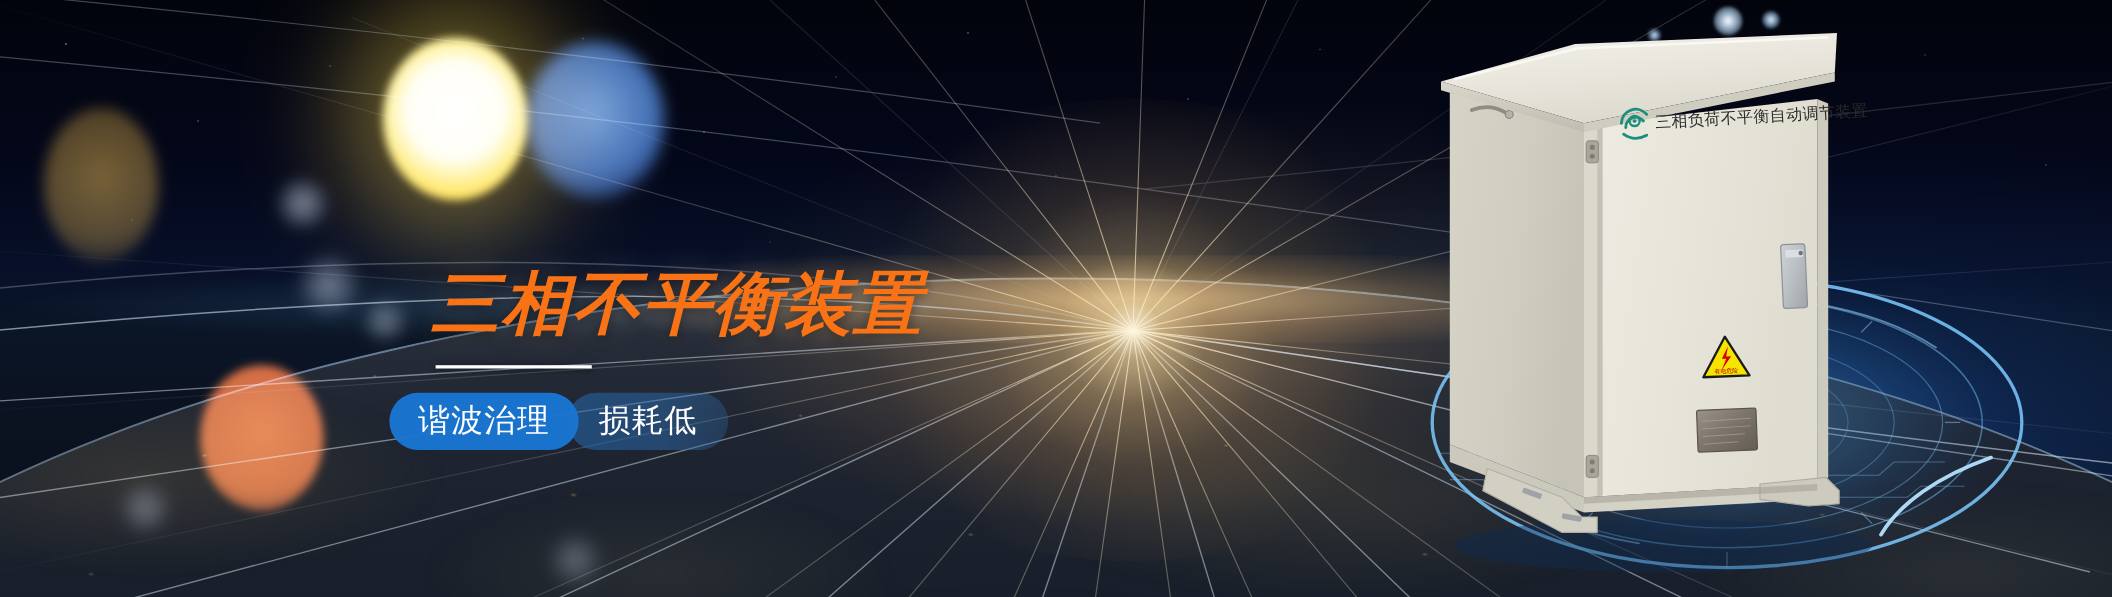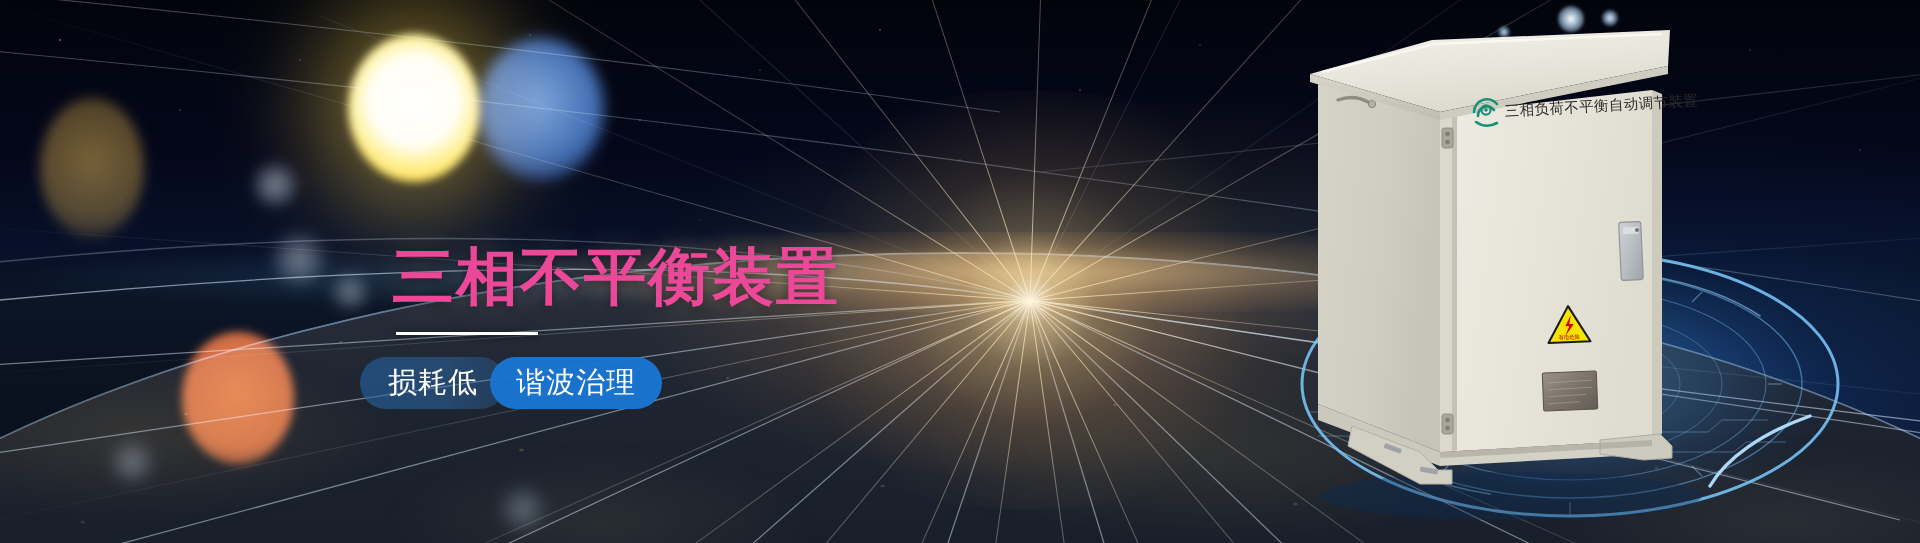--- a/index.html
+++ b/index.html
@@ -251,24 +251,25 @@
     position: absolute;
     left: 392px;
     top: 246px;
     width: 740px;
   }
   .headline {
     margin: 0;
     font-size: 62px;
     line-height: 1;
     font-weight: bold;
-    color: #ec4899;
+    color: #f97316;
     letter-spacing: 2px;
     text-shadow: 0 2px 12px rgba(0,0,0,0.55), 0 0 28px rgba(255,240,210,0.25);
     white-space: nowrap;
+    font-style: italic;
   }
   .divider {
     width: 142px;
     height: 3px;
     background: #ffffff;
     margin: 24px 0 0 4px;
     box-shadow: 0 1px 6px rgba(0,0,0,0.5);
   }
   .tags {
     display: flex;
@@ -545,18 +546,18 @@
       <path d="M 300 418 L 360 412 L 372 424 L 372 436 L 344 438 L 300 432 Z" fill="#cdcabe" stroke="#aeaba0" stroke-width="1"></path>
 
       <path d="M 140 430 L 352 418 L 352 424 L 140 436 Z" fill="#9d9a90" opacity="0.5"></path>
     </svg>
   </div>
 
   <div class="copy">
     <h1 class="headline">三相不平衡装置</h1>
     <div class="divider"></div>
     <div class="tags">
+      <div class="tag tag-2">谐波治理</div>
       <div class="tag tag-3">损耗低</div>
-      <div class="tag tag-2">谐波治理</div>
     </div>
   </div>
 
 </div>
 
 </body></html>

